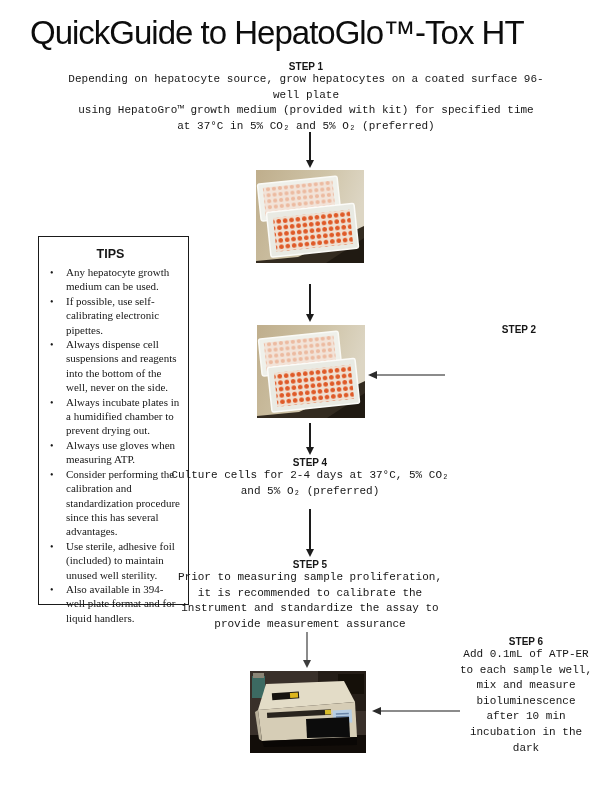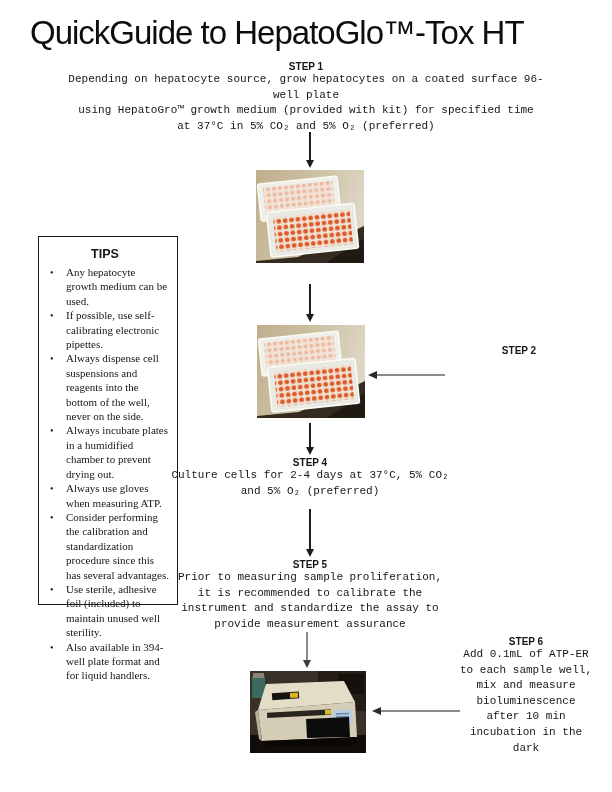--- a/index.html
+++ b/index.html
@@ -37,21 +37,21 @@
   .harrow::before {
     content:""; position:absolute; right:100%; top:50%;
     transform:translateY(-50%);
     border:4.5px solid transparent; border-left:none;
     border-right:9px solid #2b2b2b;
   }
 
   .photo { position:absolute; display:block; }
 
   .tips-box {
-    left:38px; top:236px; width:140px; height:369px;
+    left:38px; top:236px; width:151px; height:369px;
     border:1.5px solid #1a1a1a; box-sizing:border-box;
     padding:8px 6px 0 0;
   }
   .tips-heading { font-size:12.5px; font-weight:bold; text-align:center; margin:2px 0 4px 0; }
   .tips-list { margin:0; padding:0 2px 0 27px; list-style:none;font-family:Liberation Serif, serif; }
   .tips-list li {
     position:relative; font-size:11px; line-height:14.4px; margin:0;
   }
   .tips-list li::before {
     content:"\2022"; position:absolute; left:-16px; top:1px; font-size:10px;
@@ -110,21 +110,21 @@
       <rect x="5" y="9" width="80" height="37" rx="2" fill="#eff0ea" stroke="#fafaf6" stroke-width="1.5"></rect>
       <rect x="10" y="13" width="70" height="29" fill="#f2e3d8"></rect>
       <rect x="10" y="13" width="70" height="29" fill="url(#wpink)"></rect>
       <rect x="11" y="38" width="88" height="45" rx="2" fill="#e9eae3" stroke="#fbfbf8" stroke-width="1.5"></rect>
       <rect x="17" y="44" width="77" height="34" fill="#efe0d2"></rect>
       <rect x="17" y="44" width="77" height="34" fill="url(#worange)"></rect>
     </g>
   </svg>
 
   <div class="abs" style="left:444px; top:324px; width:160px;">
-    <div class="step-heading" style="width:150px;margin-top:21px;">STEP 2</div>
+    <div class="step-heading" style="width:150px;">STEP 2</div>
   </div>
 
   <div class="harrow" style="left:377px; top:374px; width:68px;"></div>
 
   <div class="abs tips-box">
     <div class="tips-heading">TIPS</div>
     <ul class="tips-list">
         <li>Any hepatocyte growth medium can be used.</li>
         <li>If possible, use self-calibrating electronic pipettes.</li>
         <li>Always dispense  cell suspensions and reagents into the bottom of the well, never on the side.</li>

